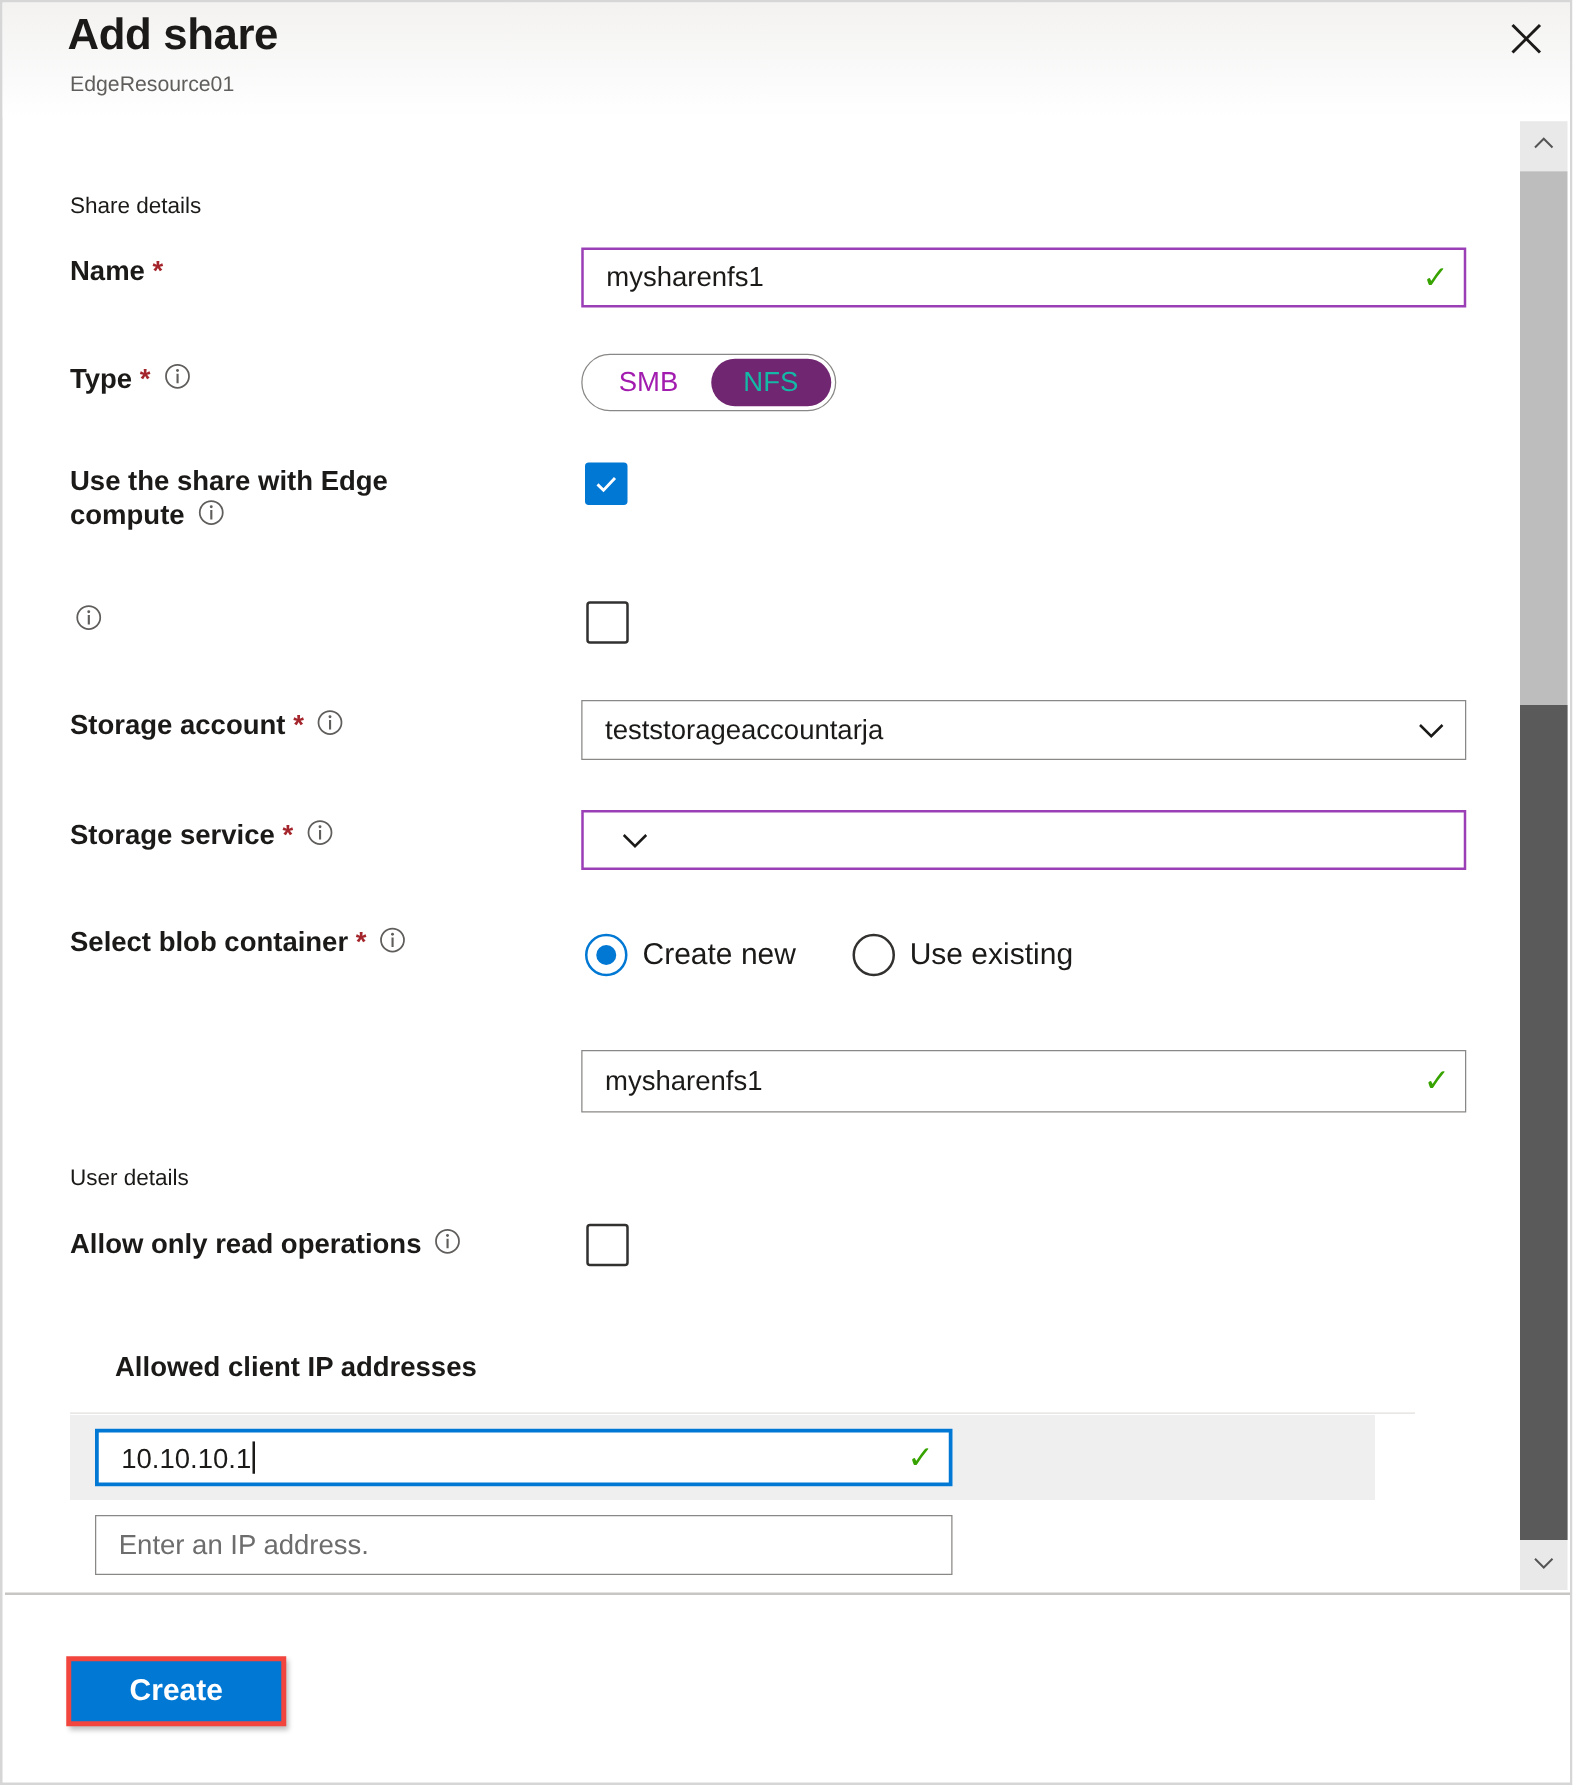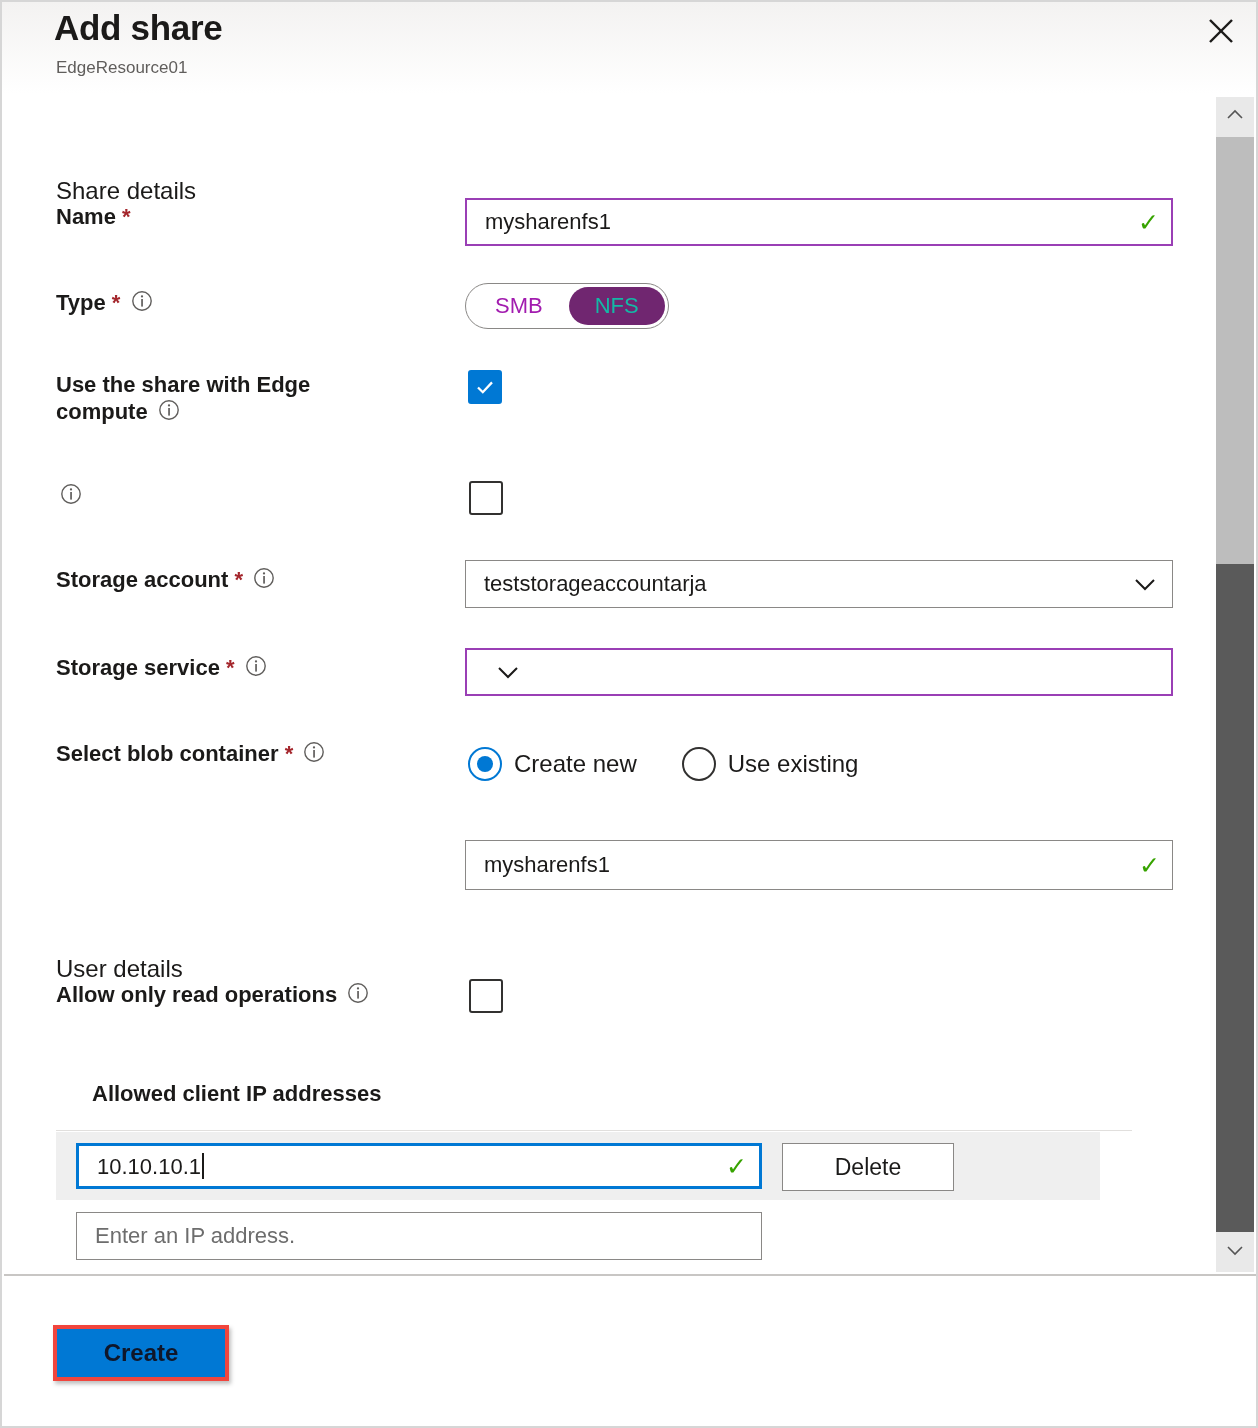--- a/index.html
+++ b/index.html
@@ -113,24 +113,23 @@
   }
   .label {
     position: absolute;
     font-size: 22px;
     font-weight: bold;
     color: #1b1a19;
     line-height: 1.22;
   }
   .section-head {
     position: absolute;
-    font-size: 24px;
+    font-size: 18px;
     font-weight: normal;
     color: #1b1a19;
-    margin-top: 23px;
   }
   .req {
     color: #a4262c;
     font-weight: bold;
   }
   .infoicon {
     display: inline-block;
     vertical-align: -2px;
     margin-left: 4px;
   }
@@ -287,21 +286,21 @@
     padding: 4px;
     background: #ff3b30;
     background: #f1453d;
     box-shadow: 2px 3px 4px rgba(0,0,0,0.25);
   }
   .create-btn {
     display: block;
     width: 168px;
     height: 48px;
     background: #0078d4;
-    color: #0f172a;
+    color: #ffffff;
     border: none;
     font-size: 24px;
     font-weight: bold;
     font-family: inherit;
     cursor: pointer;
     line-height: 48px;
     text-align: center;
     padding: 0;
   }
 </style>
@@ -461,21 +460,20 @@
       <div class="cbox off" style="left:465px; top:885px;"></div>
 
       <div class="label" style="left:88px; top:987px; font-weight:bold;">Allowed client IP addresses</div>
       <div class="ip-divider" style="left:52px; top:1036px; width:1076px;"></div>
 
       <div class="ip-row" style="left:52px; top:1038px; width:1044px; height:68px;">
         <div class="tbox bluefocus" style="position:absolute; left:20px; top:11px; width:686px; height:46px;">
           <span class="val caret-text"><span>10.10.10.1</span><span class="cursor-bar"></span></span>
           <span class="okcheck">✓</span>
         </div>
-        <button class="btn-secondary" style="left:726px; top:11px; width:172px; height:48px;">Delete</button>
       </div>
 
       <div class="tbox gray" style="left:72px; top:1118px; width:686px; height:48px;">
         <span class="val placeholder">Enter an IP address.</span>
       </div>
 
     </div>
   </div>
 
   <div class="scrollbar">

